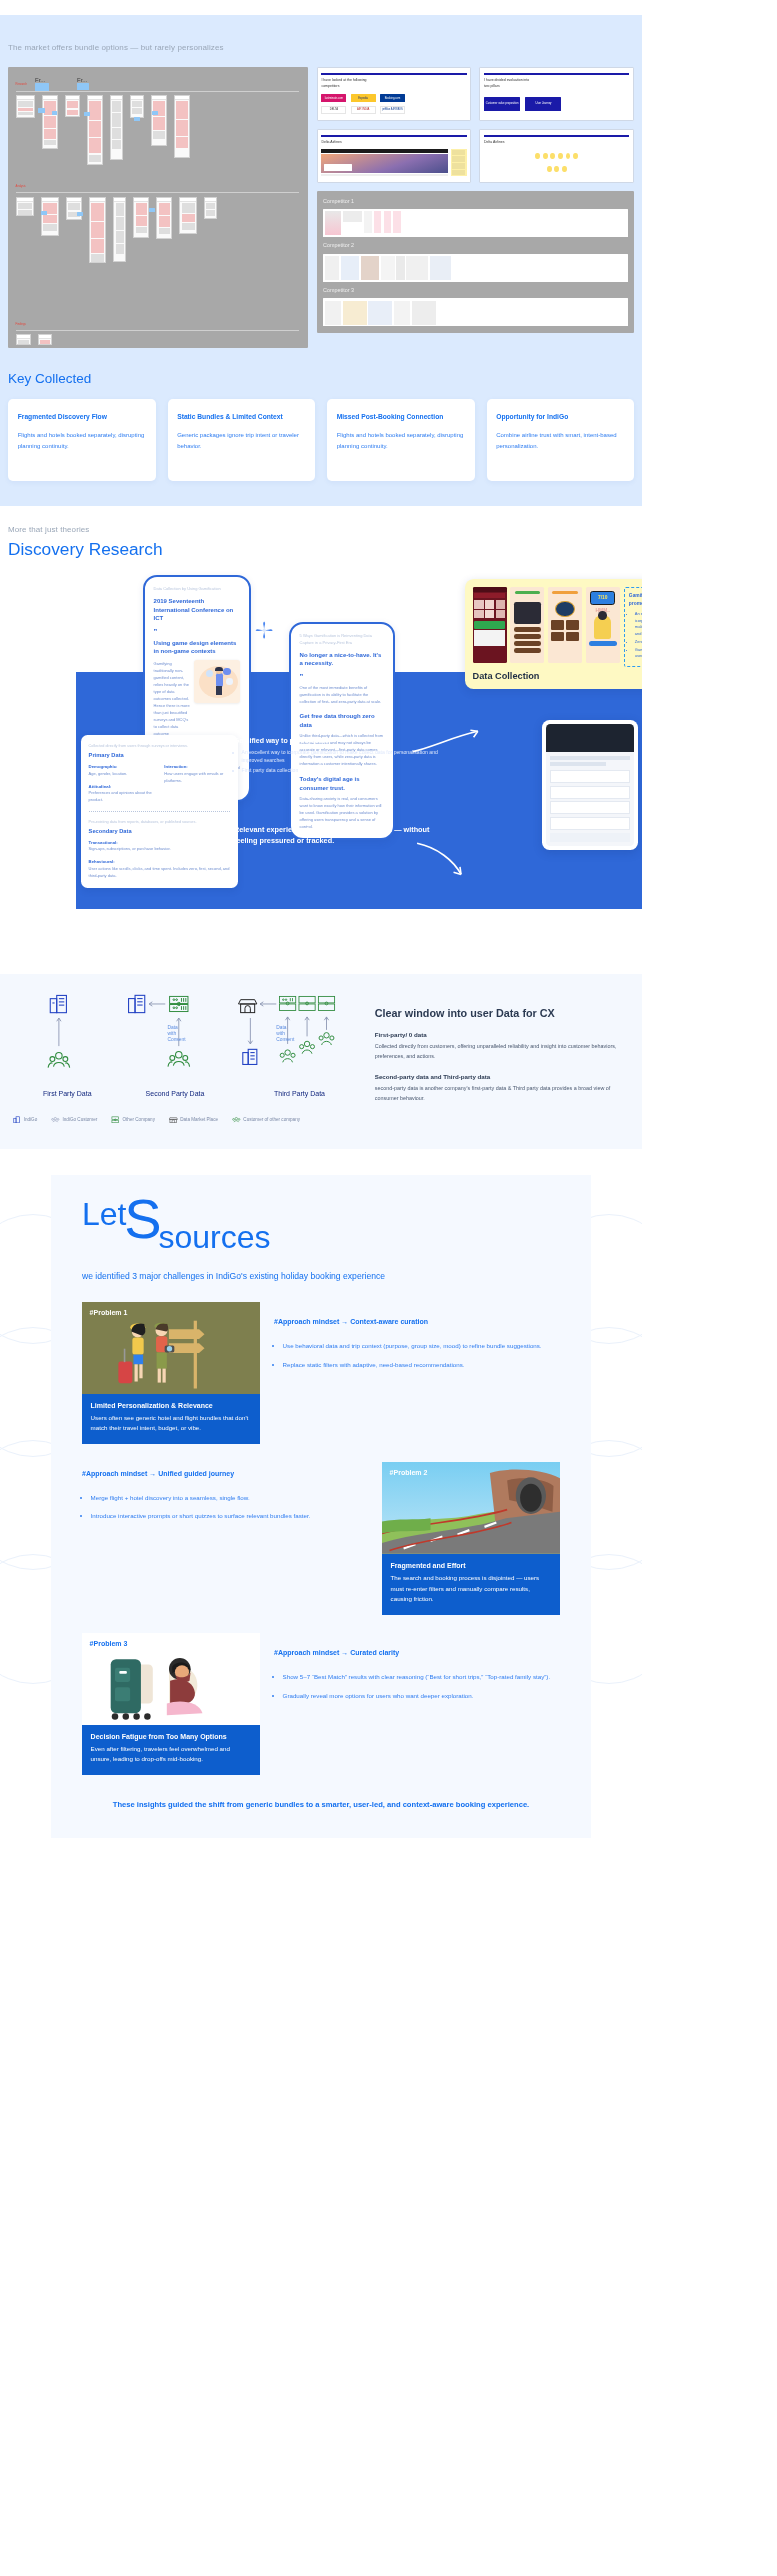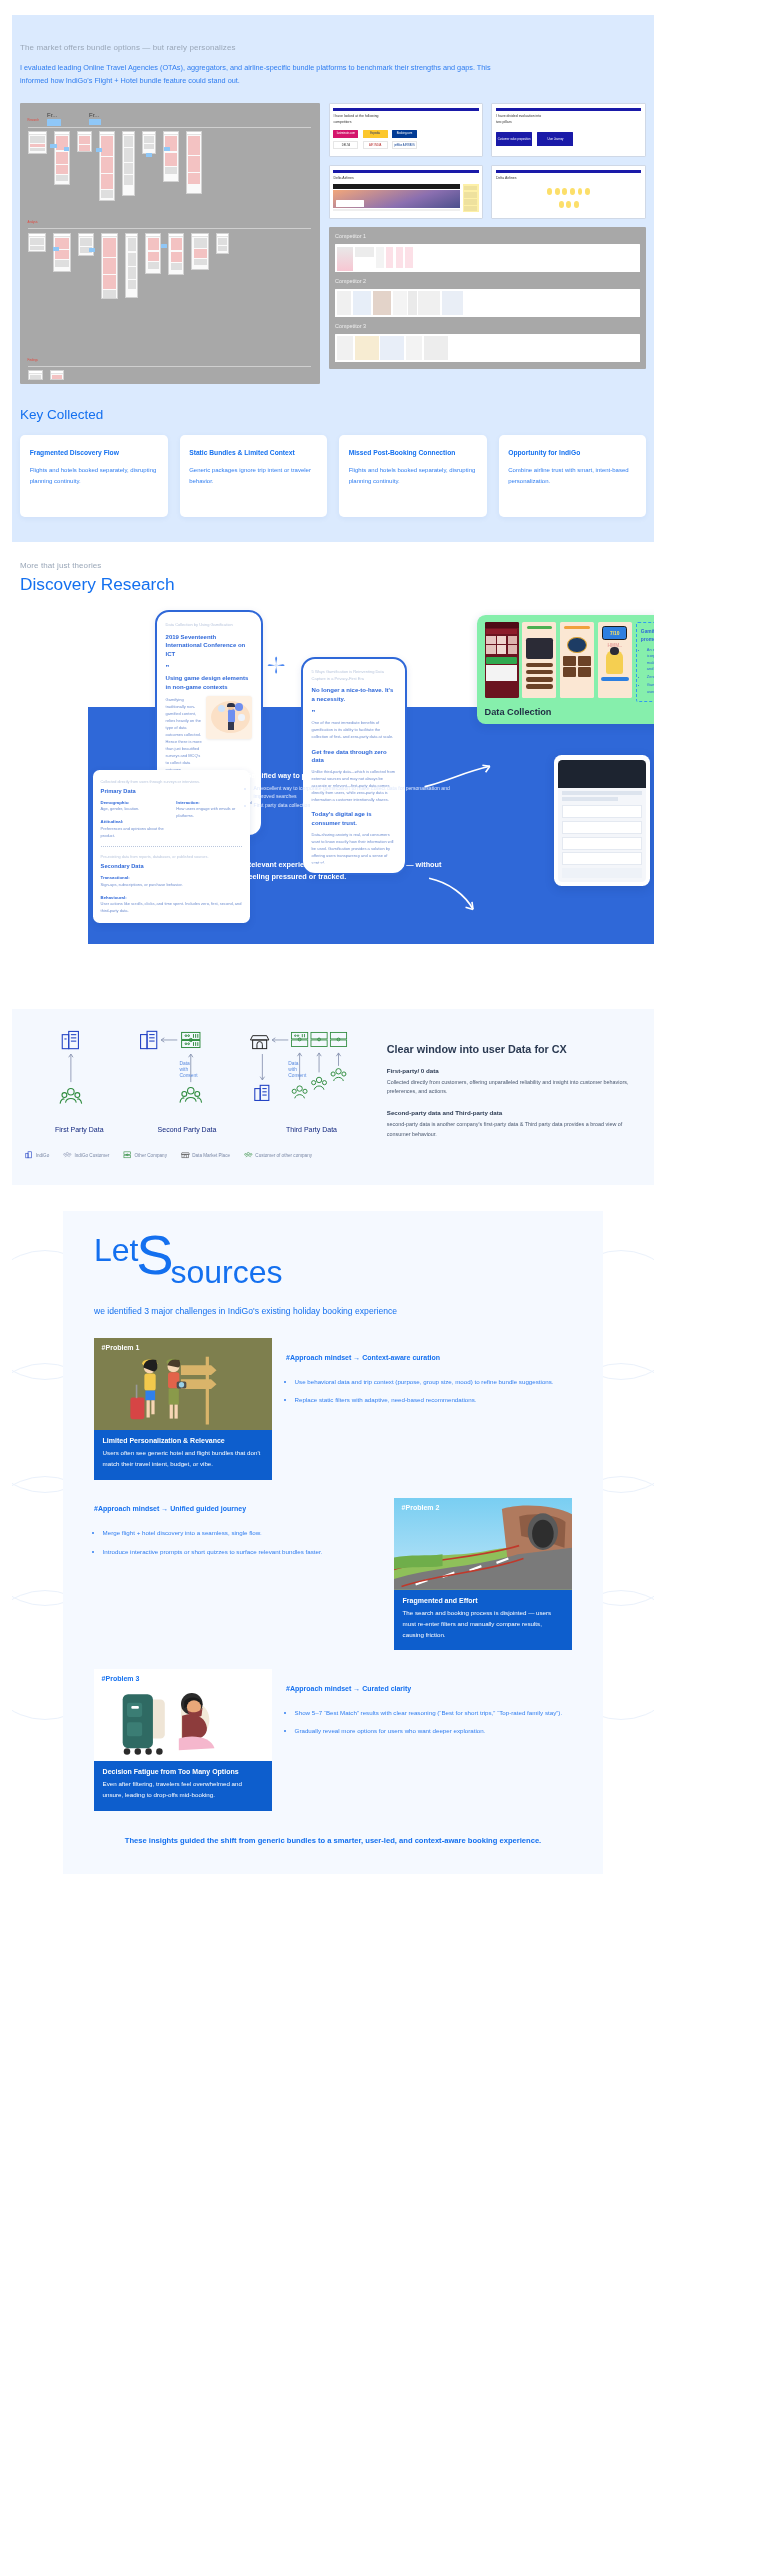--- a/index.html
+++ b/index.html
@@ -3,21 +3,21 @@
 <meta charset="utf-8">
 <style>
   * { box-sizing: border-box; margin:0; padding:0; }
   body {
     width:777px;
     font-family:"Liberation Sans", sans-serif;
     background:#ffffff;
     color:#1163e4;
     -webkit-font-smoothing:antialiased;
   }
-  .page { width:642px; position:relative;margin-left:12px; }
+  .page { width:642px; position:relative; }
 
   
   .sec-comp {
     background:#dbeafe;
     padding:28px 0 25px 0;
     margin-top:15px;
   }
   .wrap { width:626px; margin:0 auto; }
   .eyebrow {
     font-size:8px; color:#9aa7b8; font-weight:400; letter-spacing:0.1px;
@@ -101,21 +101,21 @@
     padding:9.7px 8.6px; overflow:hidden; box-shadow:0 2.2px 7.6px rgba(30,60,140,.10);
   }
   .cp-kicker { font-size:4px; color:#b9c6dd; line-height:1.7; }
   .cp-h { font-size:6px; font-weight:700; color:#2f68d8; line-height:1.45; margin-top:3.8px; }
   .cp-q { font-size:7.6px; font-weight:700; color:#2f68d8; margin:4.3px 0 2.2px 0; letter-spacing:-0.5px; }
   .cp-b { font-size:4px; color:#6f8ecf; line-height:1.75; }
   .cp-ill { width:50px; height:43px; border-radius:3.2px; background:#fdf0e2; position:relative; overflow:hidden;
             box-shadow:0 0.5px 2.2px rgba(0,0,0,.07); }
 
   .dc-card {
-    position:absolute; background:#86efac; border-radius:8.6px; padding:7.6px;
+    position:absolute; background:#fef9c3; border-radius:8.6px; padding:7.6px;
     box-shadow:0 2.2px 8.6px rgba(20,50,120,.14);
   }
   .dc-shots { display:flex; gap:3.8px; }
   .shot { width:34px; height:76px; border-radius:1.6px; overflow:hidden; position:relative; }
   .dc-title { font-size:9.2px; font-weight:700; color:#1f2d44; margin-top:4.3px; }
   .dash-box { border:0.9px dashed #2f9bf0; border-radius:2.2px; padding:4.9px 4.3px; width:69px; }
   .dash-h { font-size:4.9px; font-weight:700; color:#2f68d8; line-height:1.55; }
   .dash-ul { margin:3.8px 0 0 6px; }
   .dash-ul li { font-size:4px; color:#2f68d8; line-height:1.6; margin-bottom:1.6px; }
 
@@ -177,21 +177,20 @@
   .deco-ring { position:absolute; border:1.1px solid #eaf1fb; border-radius:50%; }
 </style>
 </head>
 <body>
 
 <div class="page">
 
   <section class="sec-comp">
     <div class="wrap">
       <div class="eyebrow">The market offers bundle options — but rarely personalizes</div>
-      <p class="lede">I evaluated leading Online Travel Agencies (OTAs), aggregators, and airline-specific bundle platforms to benchmark their strengths and gaps. This informed how IndiGo's Flight + Hotel bundle feature could stand out.</p>
 
       <div class="comp-grid">
 
         <div class="canvas-board">
           <div class="cb-tag" style="left:7.6px;top:16px;">Research</div>
           <div class="cb-line" style="left:7.6px;top:24px;width:283px;"></div>
           <div class="cb-lbl" style="left:27px;top:9.7px;font-size:6px;color:#3a3a3a;">Fr...</div>
           <div class="cb-lbl" style="left:69px;top:9.7px;font-size:6px;color:#3a3a3a;">Fr...</div>
           <div class="sticky" style="left:27px;top:16px;width:14px;height:7.6px;"></div>
           <div class="sticky" style="left:69px;top:16px;width:12px;height:6.5px;"></div>

